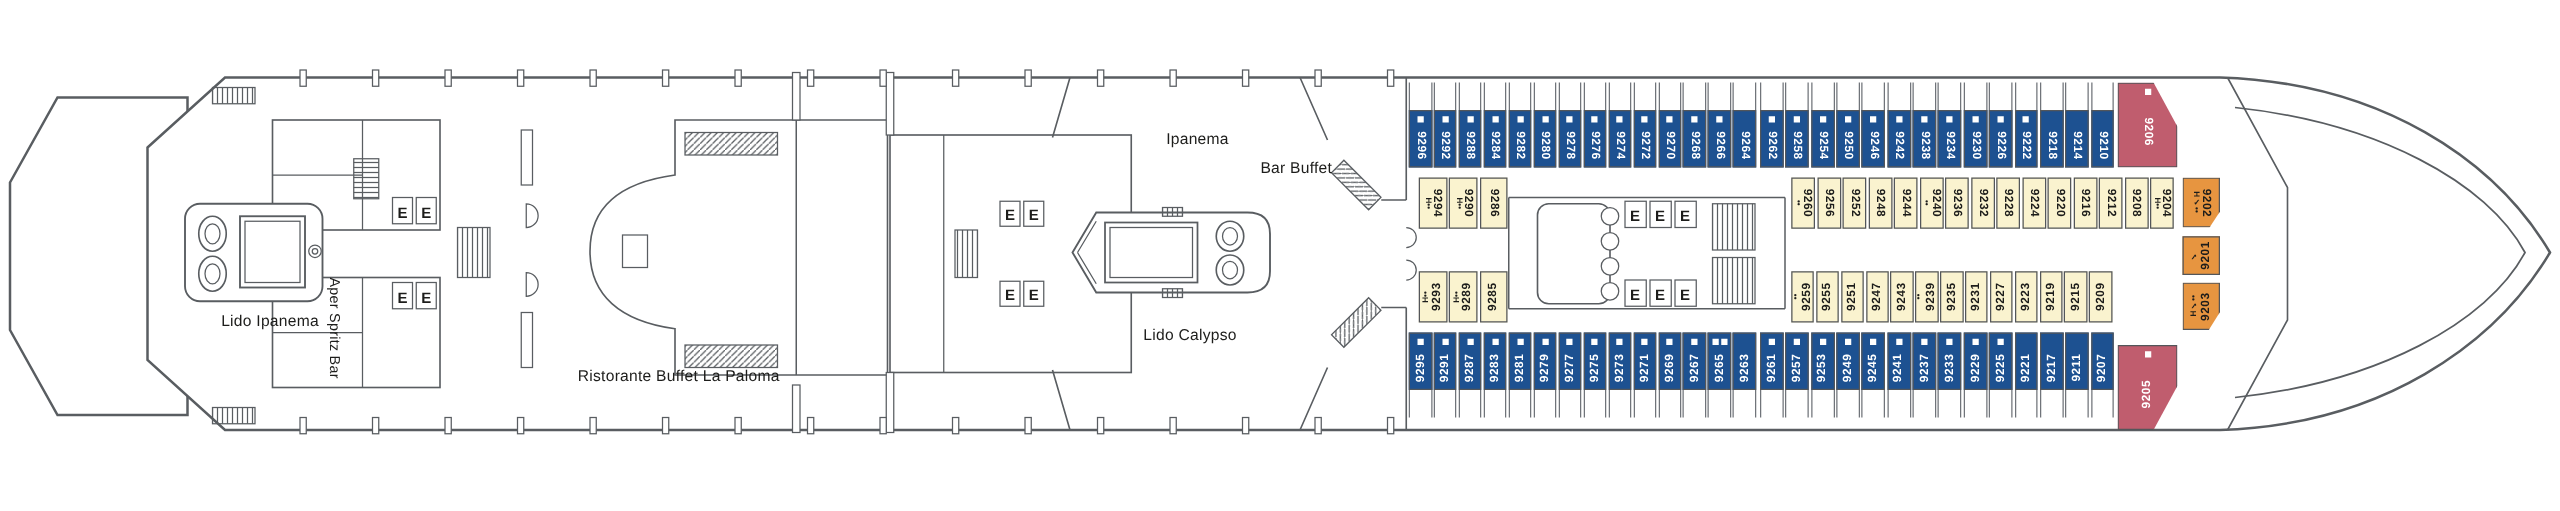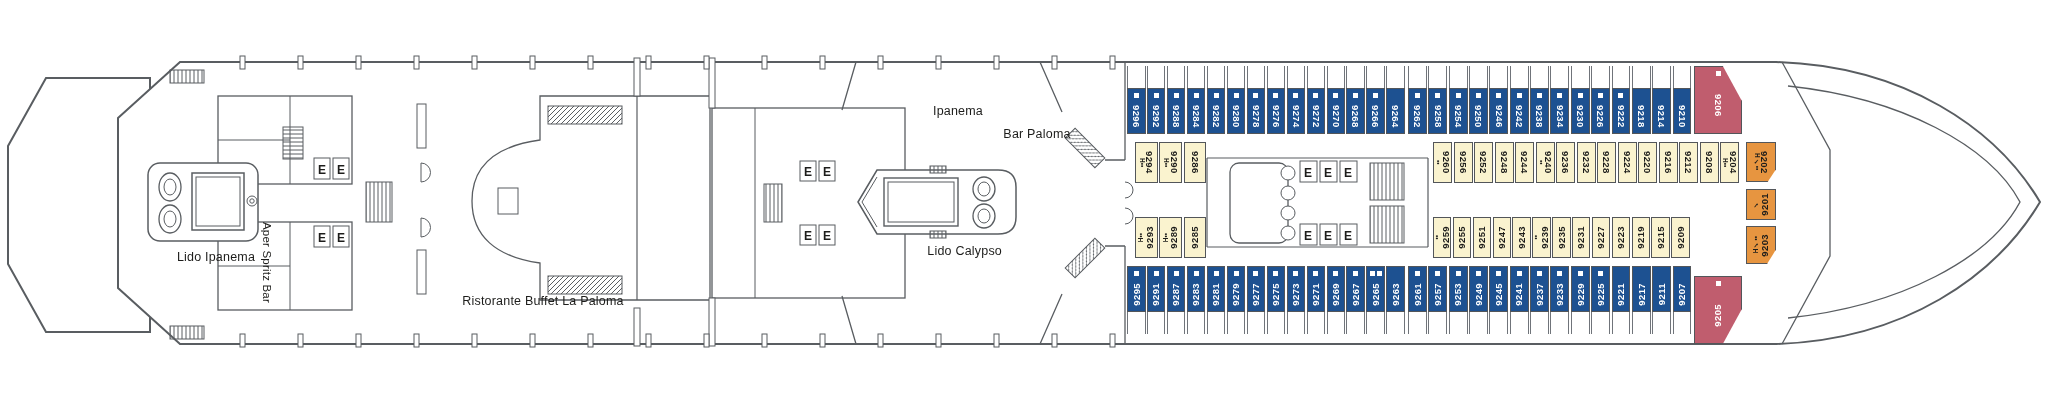--- a/index.html
+++ b/index.html
@@ -176,22 +176,22 @@
       <rect x="1052" y="56" width="5" height="13" fill="#fff" stroke="#595d61"></rect>
       <rect x="1052" y="334" width="5" height="13" fill="#fff" stroke="#595d61"></rect>
       <rect x="1110" y="56" width="5" height="13" fill="#fff" stroke="#595d61"></rect>
       <rect x="1110" y="334" width="5" height="13" fill="#fff" stroke="#595d61"></rect>
     </svg>
 
   <div class="lbl" style="left:160px;top:250px;width:112px;">Lido Ipanema</div>
   <div class="lbl vert" style="left:261px;top:222px;">Aper Spritz Bar</div>
   <div class="lbl" style="left:443px;top:294px;width:200px;">Ristorante Buffet La Paloma</div>
   <div class="lbl" style="left:908px;top:104px;width:100px;">Ipanema</div>
-  <div class="lbl" style="left:987px;top:127px;width:100px;">Bar Paloma</div>
-  <div class="lbl" style="left:902px;top:244px;width:100px;text-align:right;">Lido Calypso</div>
+  <div class="lbl" style="left:987px;top:127px;width:100px;">Bar Buffet</div>
+  <div class="lbl" style="left:902px;top:261px;width:100px;">Lido Calypso</div>
 
   <div id="cabins">
       <div class="cabin blue" style="left: 1127px; top: 88px; width: 18.55px; height: 46px;">
         <div class="sqrow">
           <span class="sq"></span>
         </div>
         <div class="txt">
           <span class="num">9296</span>
         </div>
       </div>

